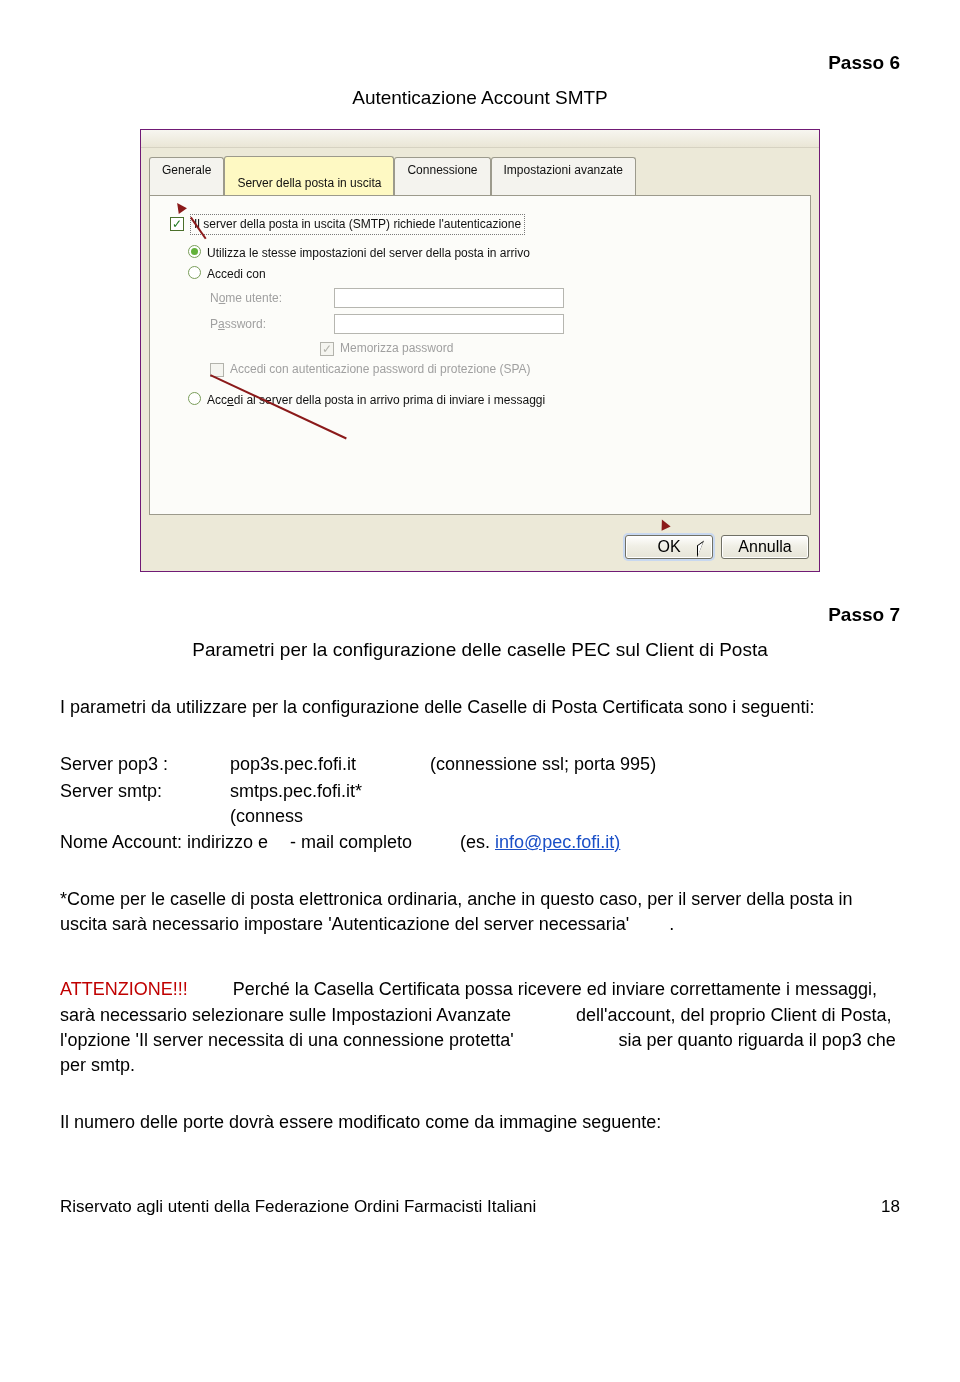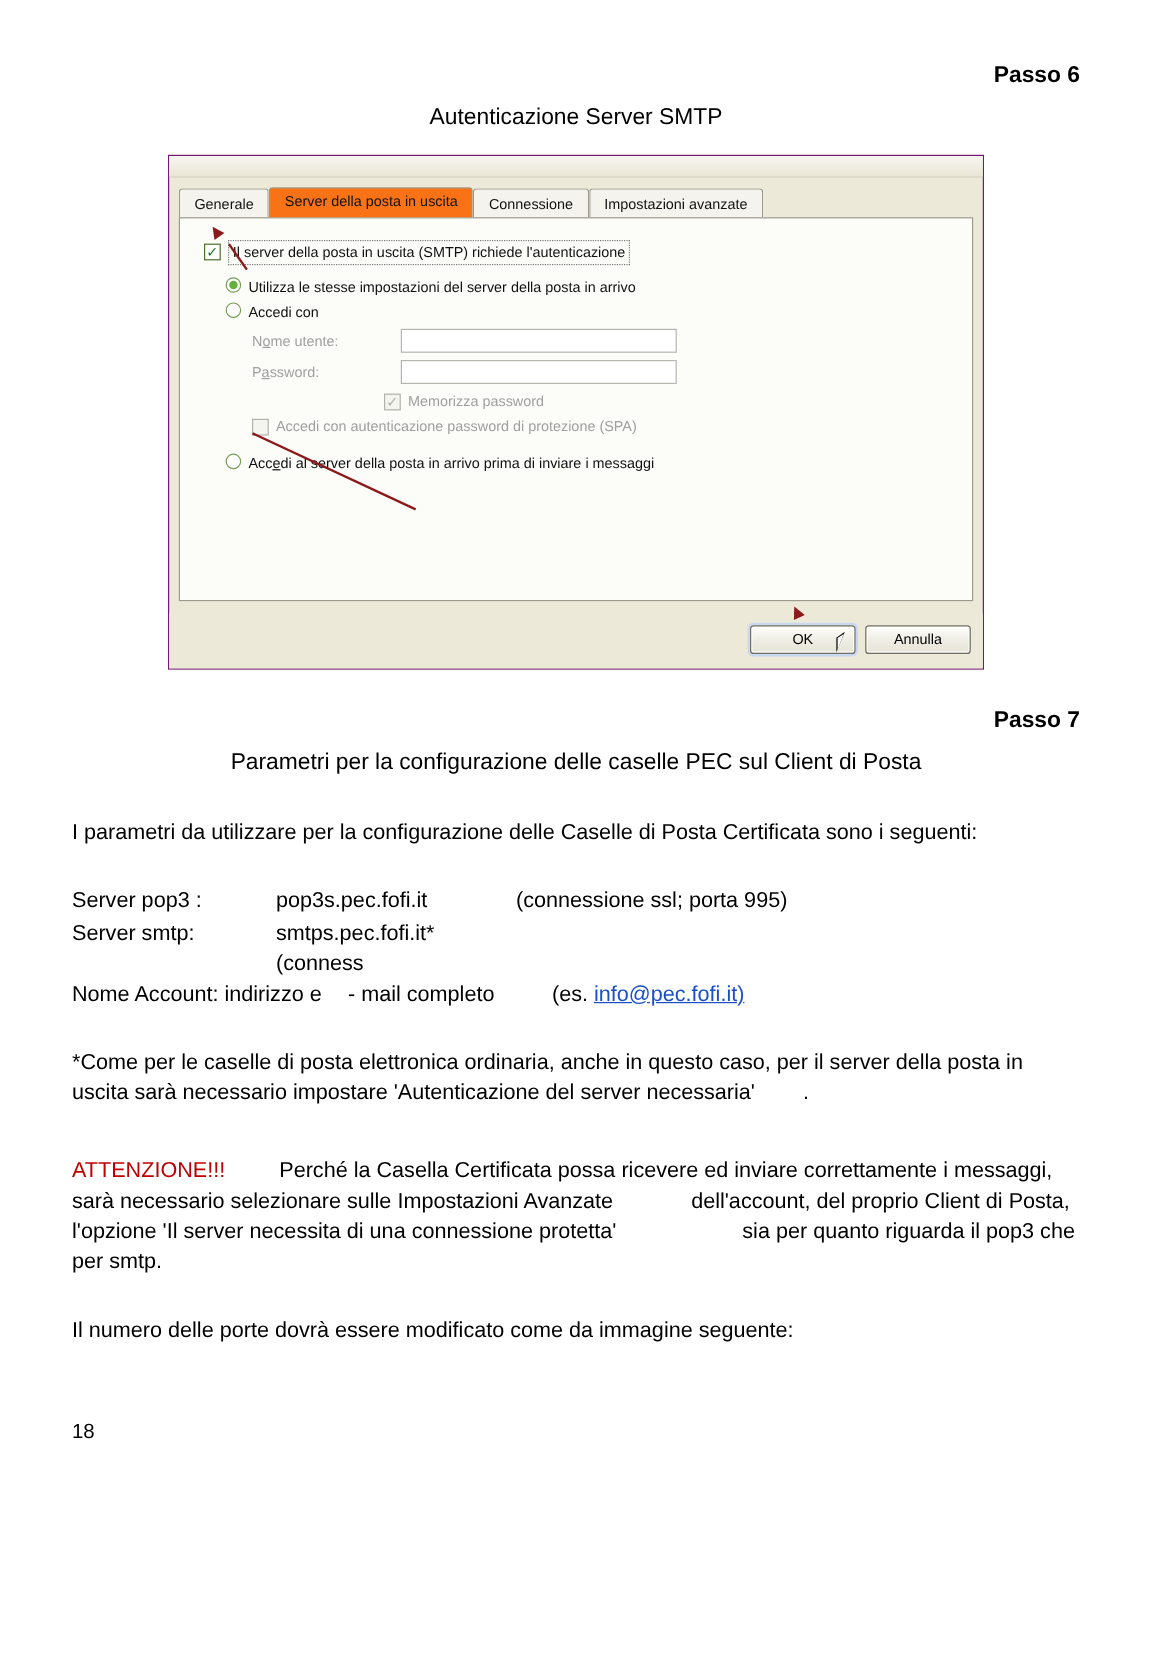--- a/index.html
+++ b/index.html
@@ -54,25 +54,25 @@
     padding: 4px 12px 3px 12px;
     border: 1px solid #9c9a8c;
     border-bottom: none;
     background: #f4f3ee;
     color: #111;
     border-radius: 3px 3px 0 0;
     position: relative;
     top: 1px;
   }
   .tab.active {
-    background: #f97316;
+    background: #fef9c3;
     font-weight: normal;
     z-index: 2;
     top: 0;
-    padding-top: 3px;
+    padding-top: 18px;
   }
   .pane {
     border: 1px solid #9c9a8c;
     background: #fcfcf9;
     padding: 18px 20px 16px 20px;
     min-height: 320px;
     font-family: Tahoma, sans-serif;
     font-size: 12px;
     color: #111;
     position: relative;
@@ -161,21 +161,21 @@
     padding: 10px 10px 12px 0;
     background: #ece9d8;
   }
   .xpbtn {
     min-width: 88px;
     height: 24px;
     border: 1px solid #707065;
     border-radius: 3px;
     background: linear-gradient(180deg,#fff 0%,#f0efe6 45%,#e6e4d7 100%);
     font-family: Tahoma, sans-serif;
-    font-size: 12px;
+    font-size: 16px;
     text-align: center;
     line-height: 22px;
     box-shadow: inset 0 0 0 1px #fff;
   }
   .xpbtn.default {
     box-shadow: 0 0 0 2px #c8d8f0, inset 0 0 0 1px #fff;
   }
   .cursor-arrow {
     position: absolute;
     width: 14px;
@@ -223,21 +223,21 @@
     justify-content: space-between;
     font-family: Arial, sans-serif;
     font-size: 17px;
     margin-top: 60px;
   }
 </style>
 </head>
 <body>
 
 <div class="step-title">Passo 6</div>
-<div class="step-sub">Autenticazione Server SMTP</div>
+<div class="step-sub">Autenticazione Account SMTP</div>
 
 <div class="dialog">
   <div class="dialog-title"></div>
   <div class="dialog-body">
     <div class="tabs">
       <div class="tab">Generale</div>
       <div class="tab active">Server della posta in uscita</div>
       <div class="tab">Connessione</div>
       <div class="tab">Impostazioni avanzate</div>
     </div>
@@ -326,14 +326,15 @@
 </div>
 
 <div class="para" style="margin-top:40px;">
   <span class="red">ATTENZIONE!!!</span>
   <span style="margin-left:40px;">Perché la Casella Certificata possa ricevere ed inviare correttamente i messaggi, sarà necessario selezionare sulle </span><span>Impostazioni Avanzate</span><span style="margin-left:60px;"> dell'account, del proprio Client di Posta, l'opzione </span><span>'Il server necessita di una connessione protetta'</span><span style="margin-left:100px;"> sia per quanto riguarda il </span><span>pop3</span><span> che per </span><span>smtp.</span>
 </div>
 
 <div class="para">Il numero delle porte dovrà essere modificato come da immagine seguente:</div>
 
 <div class="footer">
+  <span>Riservato agli utenti della Federazione Ordini Farmacisti Italiani</span>
   <span>18</span>
 </div>
 
 </body></html>

